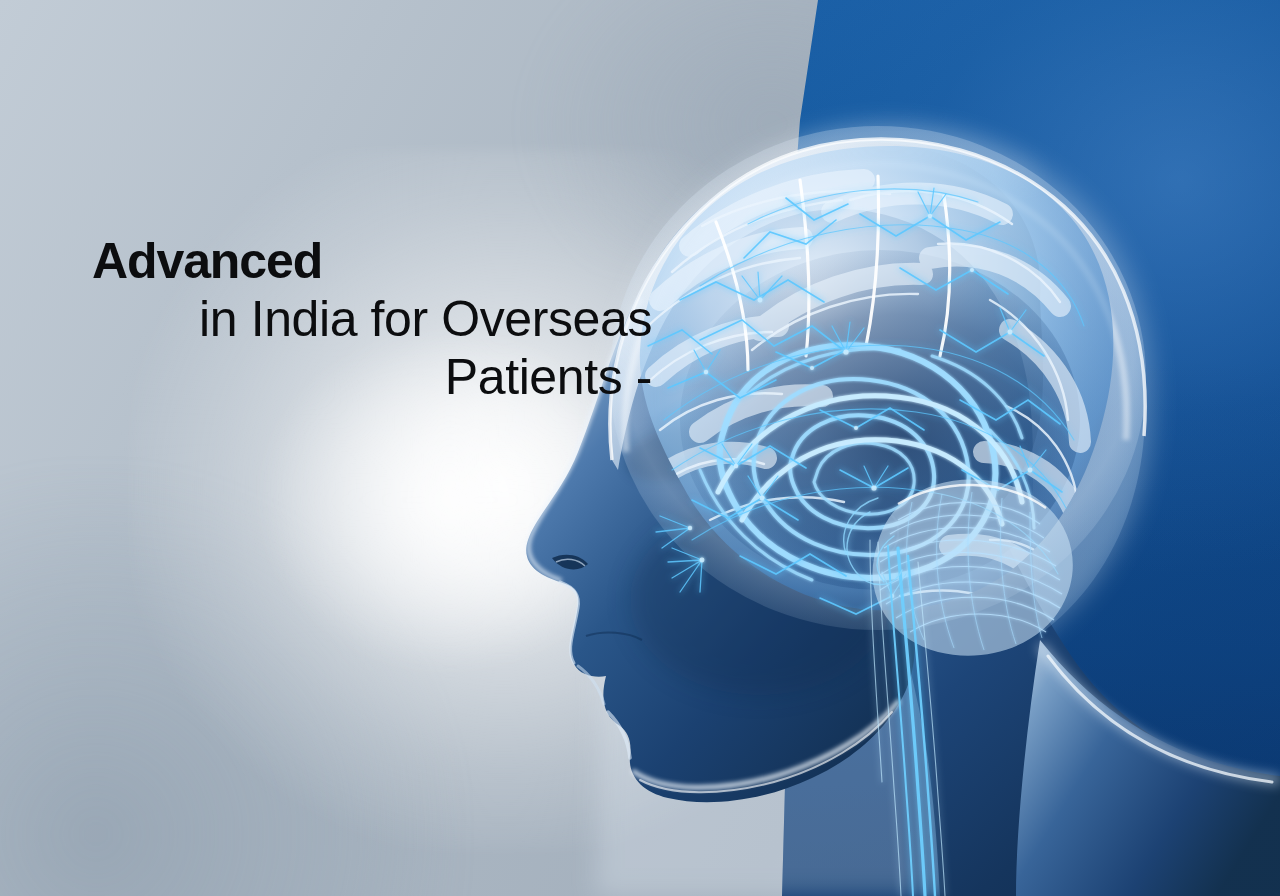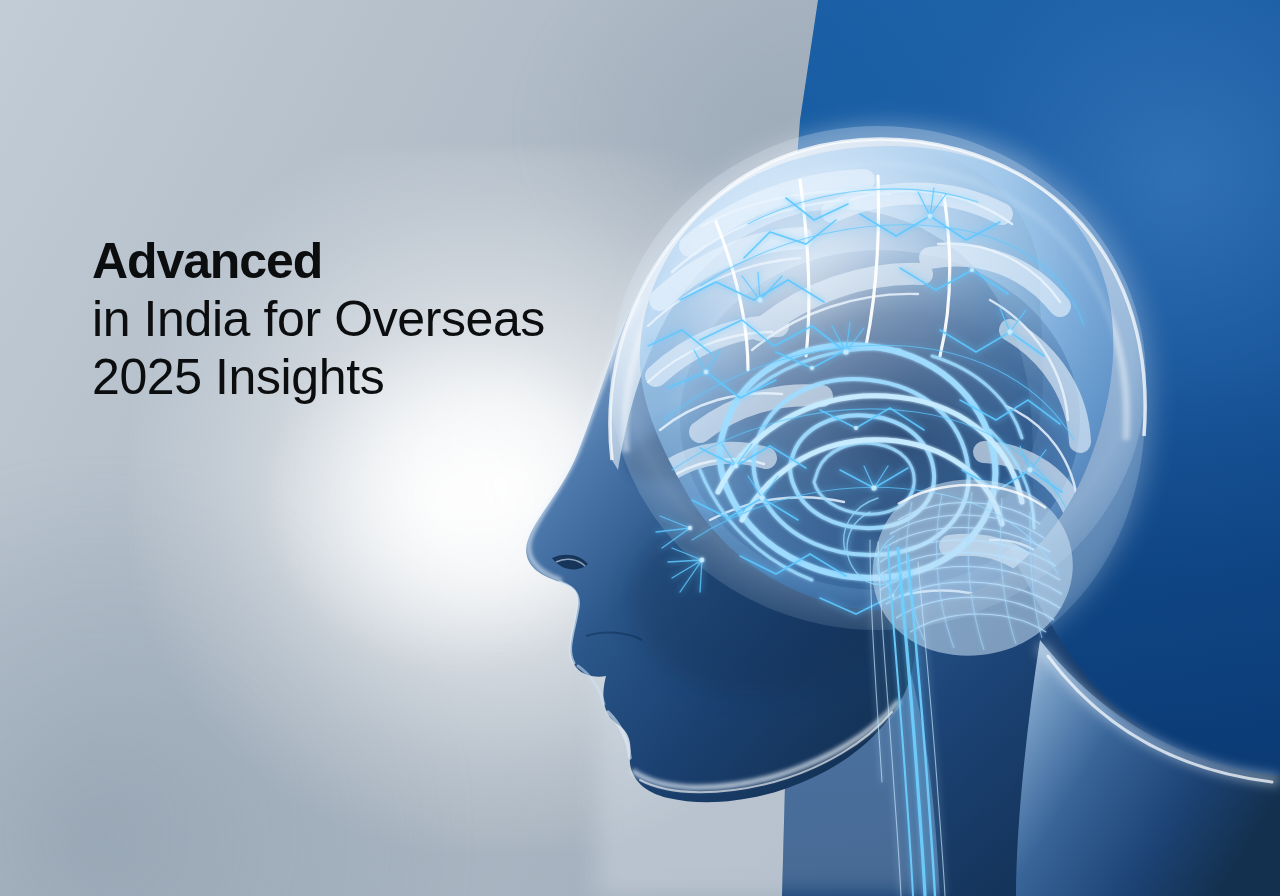--- a/index.html
+++ b/index.html
@@ -135,20 +135,21 @@
     letter-spacing: -0.6px;
     white-space: nowrap;
   }
   .headline .bold {
     font-weight: 700;
     letter-spacing: -1.1px;
   }
   .headline .reg {
     font-weight: 400;
     letter-spacing: -0.4px;
+    text-align: right;
   }
 </style>
 </head>
 <body>
 
 <div id="banner">
 
   <div class="bg-base"></div>
   <div class="bg-corner-dark"></div>
   <div class="bg-topright-dark"></div>
@@ -581,16 +582,16 @@
       </g>
 
       <path d="M636 430 C 624 332, 668 234, 752 178
                C 836 122, 952 124, 1034 178" fill="none" stroke="#ffffff" stroke-width="14" opacity="0.16" filter="url(#fSoft12)"></path>
     </svg>
   </div>
 
   <div class="headline">
     <span class="ln bold">Advanced</span>
     <span class="ln reg">in India for Overseas</span>
-    <span class="ln reg">2025 Insights</span>
+    <span class="ln reg">Patients -</span>
   </div>
 
 </div>
 
 </body></html>

